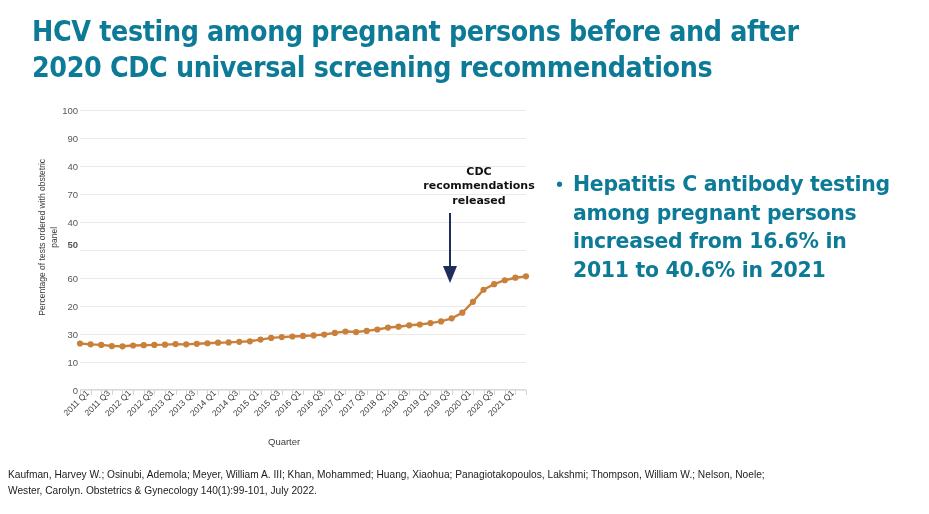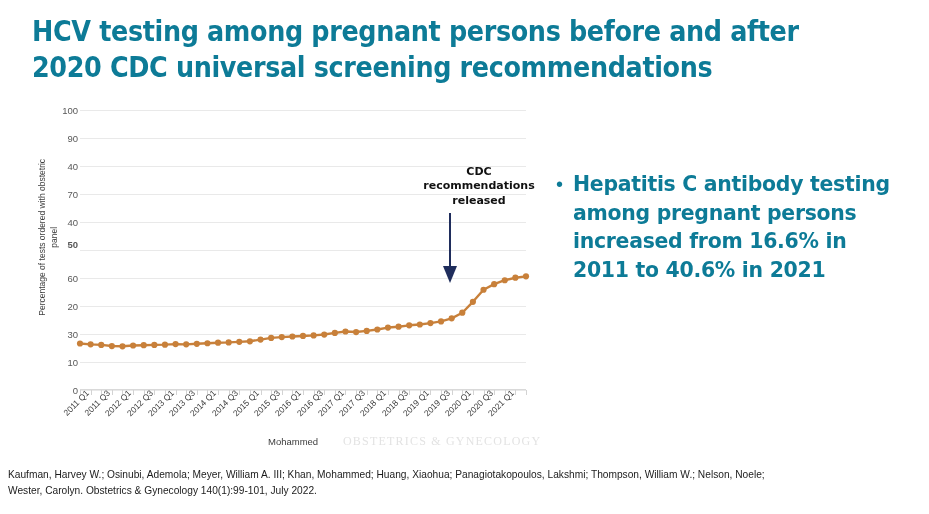--- a/index.html
+++ b/index.html
@@ -292,23 +292,22 @@
       <div class="x-label" style="left: 294.095px; top: 0px; width: 48px;">2017 Q3</div>
       <div class="x-label" style="left: 315.333px; top: 0px; width: 48px;">2018 Q1</div>
       <div class="x-label" style="left: 336.571px; top: 0px; width: 48px;">2018 Q3</div>
       <div class="x-label" style="left: 357.81px; top: 0px; width: 48px;">2019 Q1</div>
       <div class="x-label" style="left: 379.048px; top: 0px; width: 48px;">2019 Q3</div>
       <div class="x-label" style="left: 400.286px; top: 0px; width: 48px;">2020 Q1</div>
       <div class="x-label" style="left: 421.524px; top: 0px; width: 48px;">2020 Q3</div>
       <div class="x-label" style="left: 442.762px; top: 0px; width: 48px;">2021 Q1</div>
     </div>
 
-  <div id="x-axis-title">Mohammed</div>
-
-  <div id="watermark">OBSTETRICS &amp; GYNECOLOGY</div>
+  <div id="x-axis-title">Quarter</div>
+
 
   <div id="cdc-note">CDC recommendations released</div>
 
   <svg id="cdc-arrow" viewBox="0 0 72 74">
     <line x1="36" y1="0" x2="36" y2="56" stroke="#1f2d5c" stroke-width="2"></line>
     <polygon points="36,70 29,53 43,53" fill="#1f2d5c"></polygon>
   </svg>
 </div>
 
 <div id="bullet-block">

